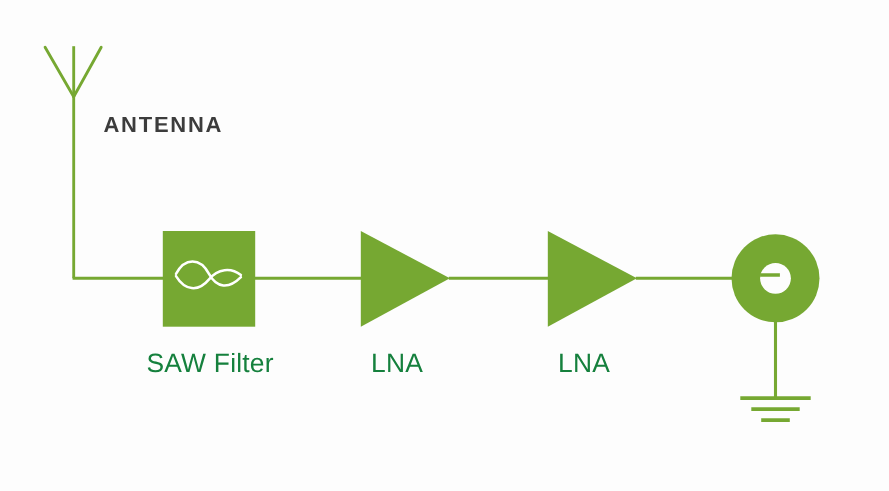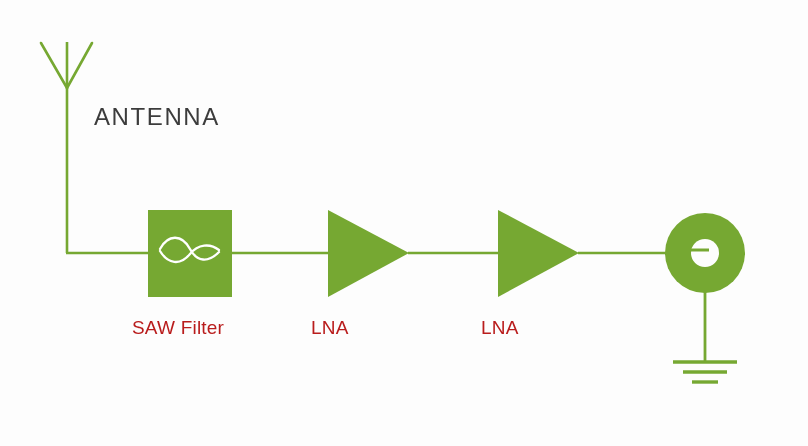--- a/index.html
+++ b/index.html
@@ -31,30 +31,31 @@
   }
   .lbl {
     position: absolute;
     color: #4a4a4a;
     white-space: nowrap;
     font-family: "Liberation Sans", sans-serif;
   }
   #antenna-title {
     left: 94px;
     top: 103px;
-    font-size: 24px;
-    font-weight: normal;
+    font-size: 20px;
+    font-weight: bold;
     letter-spacing: 1.6px;
     color: #3c3c3c;
   }
   .component-label {
-    font-size: 19px;
+    font-size: 24px;
     font-weight: normal;
     letter-spacing: 0.2px;
-    color: #b91c1c;
+    color: #15803d;
+    text-align: center;
   }
   #label-saw-filter { left: 132px; top: 317px; width: 118px; }
   #label-lna-1      { left: 311px; top: 317px; width: 100px; }
   #label-lna-2      { left: 481px; top: 317px; width: 100px; }
 </style>
 </head>
 <body>
 
 <div id="diagram-root">
 

